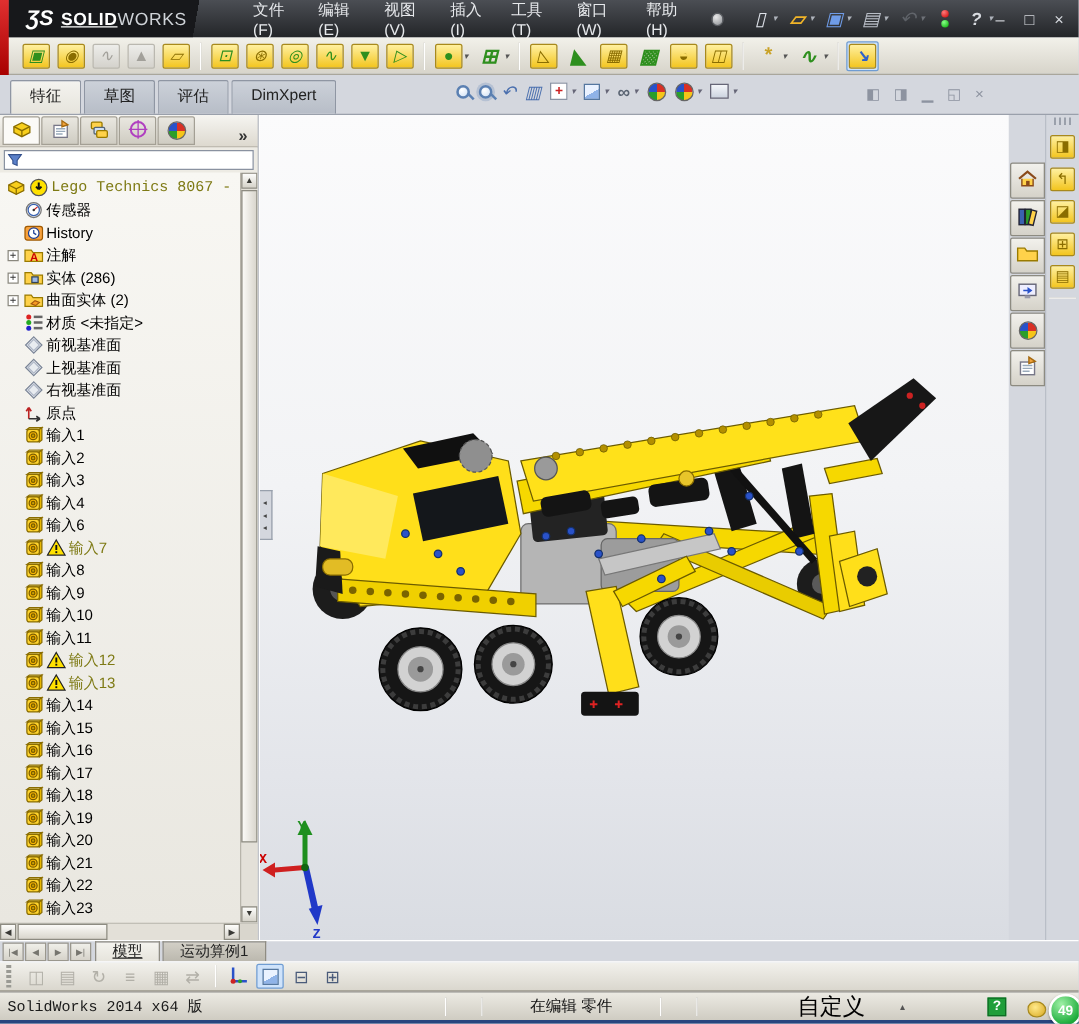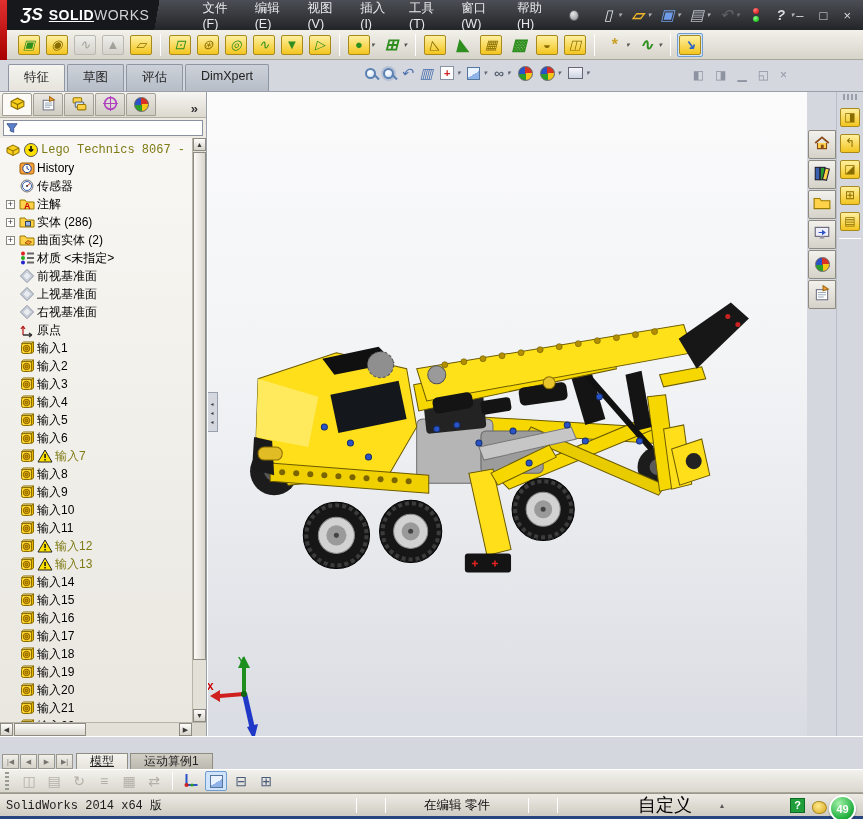--- a/index.html
+++ b/index.html
@@ -112,21 +112,21 @@
   .tp { width:29px; display:flex; flex-direction:column; margin-top:38px; align-items:flex-end; }
   .tpbtn { width:28px; height:29px; background:linear-gradient(#f2f1ec,#d5d2c9); border:1px solid #8d8b81; display:flex; align-items:center; justify-content:center; margin-bottom:1px; border-radius:2px 0 0 2px; }
   .tpbtn svg { width:18px; height:18px; }
   .rt { width:27px; border-left:1px solid #b9bec7; display:flex; flex-direction:column; align-items:center; padding-top:2px; }
   .rgrip { width:14px; height:6px; background:repeating-linear-gradient(90deg,#9aa0ab 0 2px,transparent 2px 4px); margin-bottom:4px; }
   .rbtn { width:24px; height:26px; display:flex; align-items:center; justify-content:center; }
   .rbtn .yic { width:20px; height:19px; display:flex; align-items:center; justify-content:center; background:linear-gradient(#fff0a0,#f3c51f); border:1px solid #a8891c; color:#8a6d00; font-size:12px; border-radius:2px; }
   .rsep { width:22px; height:1px; background:#a5a298; border-bottom:1px solid #fff; margin-top:4px; }
 
   
-  .docbar { height:33px; flex:none; background:#d4d7de; display:flex; align-items:flex-end; border-top:1px solid #fff; }
+  .docbar { height:17px; flex:none; background:#d4d7de; display:flex; align-items:flex-end; border-top:1px solid #fff; }
   .nvb { width:17px; height:15px; background:linear-gradient(#f0efe9,#d6d3ca); border:1px solid #9a978d; display:flex; align-items:center; justify-content:center; font-size:7px; color:#76756f; margin-right:1px; }
   .dtab { font-size:12px; padding:0 13px; display:flex; align-items:center; background:linear-gradient(#d2cfc6,#bbb8ae); border:1px solid #8f8c82; border-bottom:none; margin-left:2px; height:16px; color:#222; }
   .dtab.active { background:linear-gradient(#f4f3ee,#e6e4dc); text-decoration:underline; }
 
   
   .motionbar { height:24px; flex:none; background:linear-gradient(#f2f1ec,#dad7ce); border-top:1px solid #fff; border-bottom:1px solid #a9a69b; display:flex; align-items:center; padding-left:5px; gap:3px; }
   .mgrip { width:4px; height:18px; background:repeating-linear-gradient(#9a9a94 0 2px,transparent 2px 4px); margin-right:6px; }
   .mbicon { width:22px; height:20px; display:flex; align-items:center; justify-content:center; font-size:14px; color:#4a5b7a; }
   .mbicon.dis { color:#b2b0a8; }
   .mbicon.pressedbox { border:1px solid #6f9cd2; background:#cfe3fb; border-radius:2px; }
@@ -135,21 +135,21 @@
 
   
   .statusbar { height:26px; flex:none; background:linear-gradient(#eceae3,#cfccc2); border-top:1px solid #9a978d; border-bottom:3px solid #27457e; display:flex; align-items:center; padding:0 6px; position:relative;gap:24px; }
   .sbleft { font-family:"Liberation Mono",monospace; font-size:12px; color:#1a1a1a; }
   .spacer { flex:1; }
   .sbsep { width:1px; height:15px; background:#98958b; border-right:1px solid #fff; margin:0 2px; }
   .sbcell { padding:0 12px; font-size:12.5px; color:#111; }
   .gap30 { width:30px; } .gap18 { width:14px; }
   .carup { font-size:8px; color:#555; margin:0 4px; }
   .helpbox { width:15px; height:15px; background:#1f9e3a; border:1px solid #0e6b24; color:#fff; font-weight:bold; font-size:11px; display:flex; align-items:center; justify-content:center; margin-right:52px; }
-  .badge-wrap { position:absolute; right:10px; bottom:-2px; width:46px; height:28px; }
+  .badge-wrap { position:absolute; right:0; bottom:-2px; width:46px; height:28px; }
   .paw { position:absolute; right:26px; bottom:4px; width:15px; height:13px; background:radial-gradient(circle at 40% 35%,#ffe98a,#d8a820); border-radius:45% 55% 50% 50%; border:1px solid #a8891c; }
   .badge { position:absolute; right:-3px; bottom:-4px; width:27px; height:27px; border-radius:50%; background:radial-gradient(circle at 35% 28%,#9ff0a6,#1fae3d 70%,#0e7d28); border:2px solid #fff; color:#fff; font-weight:bold; font-size:11px; display:flex; align-items:center; justify-content:center; box-shadow:0 1px 2px rgba(0,0,0,.4); }
 </style>
 </head>
 <body>
 
 <div id="app">
   <div class="red-stripe"></div>
 
   <header class="titlebar">
@@ -390,38 +390,38 @@
                   <circle cx="8" cy="8" r="6.5" fill="#ffe100" stroke="#555"></circle>
                   <path d="M8 4v5M8 9.5L5.8 7.3M8 9.5l2.2-2.2" stroke="#111" fill="none" stroke-width="1.6"></path>
                 </svg>
               </span>
               <span class="tlabel olive">Lego Technics 8067 - cr</span>
             </div>
             <div class="trow">
               <span class="plusspacer"></span>
               <span class="ticon">
                 <svg viewBox="0 0 16 16">
-                  <rect x="1" y="3" width="14" height="11" rx="2" fill="#f7a13c" stroke="#a05a00"></rect>
-                  <circle cx="8" cy="8.5" r="4.2" fill="#fff" stroke="#1c3f94"></circle>
-                  <path d="M8 6v2.5l2 1.2" stroke="#1c3f94" fill="none"></path>
-                </svg>
-              </span>
-              <span class="tlabel">History</span>
-            </div>
-            <div class="trow">
-              <span class="plusspacer"></span>
-              <span class="ticon">
-                <svg viewBox="0 0 16 16">
                   <circle cx="8" cy="8" r="6" fill="#e8e8e8" stroke="#777"></circle>
                   <circle cx="8" cy="8" r="4.5" fill="#fff" stroke="#3a62b0"></circle>
                   <path d="M8 8l3-2.5" stroke="#c22"></path>
                   <circle cx="8" cy="8" r="1" fill="#333"></circle>
                 </svg>
               </span>
               <span class="tlabel">传感器</span>
+            </div>
+            <div class="trow">
+              <span class="plusspacer"></span>
+              <span class="ticon">
+                <svg viewBox="0 0 16 16">
+                  <rect x="1" y="3" width="14" height="11" rx="2" fill="#f7a13c" stroke="#a05a00"></rect>
+                  <circle cx="8" cy="8.5" r="4.2" fill="#fff" stroke="#1c3f94"></circle>
+                  <path d="M8 6v2.5l2 1.2" stroke="#1c3f94" fill="none"></path>
+                </svg>
+              </span>
+              <span class="tlabel">History</span>
             </div>
             <div class="trow">
               <span class="plusbox">+</span>
               <span class="ticon">
                 <svg viewBox="0 0 16 16">
                   <path d="M1 13V4h5l1.5 2H15v7z" fill="#ffd24a" stroke="#9a7b00"></path>
                   <text x="5" y="12.5" font-size="9" font-weight="bold" fill="#c00">A</text>
                 </svg>
               </span>
               <span class="tlabel">注解</span>
@@ -544,33 +544,20 @@
               <span class="ticon">
                 <svg viewBox="0 0 16 16">
                   <path d="M2.5 3.5l2-1.5h10l-2 1.5z" fill="#fff0a0" stroke="#8a6d00"></path>
                   <path d="M12.5 3.5l2-1.5v10l-2 1.5z" fill="#e8b800" stroke="#8a6d00"></path>
                   <rect x="2.5" y="3.5" width="10" height="10" rx="2" fill="#ffd42e" stroke="#8a6d00"></rect>
                   <circle cx="7.5" cy="8.5" r="3.2" fill="#f7b500" stroke="#7a5c00"></circle>
                   <circle cx="7.5" cy="8.5" r="1.4" fill="#caa000" stroke="#7a5c00"></circle>
                 </svg>
               </span>
               <span class="tlabel">输入4</span>
-            </div>
-            <div class="trow">
-              <span class="plusspacer"></span>
-              <span class="ticon">
-                <svg viewBox="0 0 16 16">
-                  <path d="M2.5 3.5l2-1.5h10l-2 1.5z" fill="#fff0a0" stroke="#8a6d00"></path>
-                  <path d="M12.5 3.5l2-1.5v10l-2 1.5z" fill="#e8b800" stroke="#8a6d00"></path>
-                  <rect x="2.5" y="3.5" width="10" height="10" rx="2" fill="#ffd42e" stroke="#8a6d00"></rect>
-                  <circle cx="7.5" cy="8.5" r="3.2" fill="#f7b500" stroke="#7a5c00"></circle>
-                  <circle cx="7.5" cy="8.5" r="1.4" fill="#caa000" stroke="#7a5c00"></circle>
-                </svg>
-              </span>
-              <span class="tlabel">输入5</span>
             </div>
             <div class="trow">
               <span class="plusspacer"></span>
               <span class="ticon">
                 <svg viewBox="0 0 16 16">
                   <path d="M2.5 3.5l2-1.5h10l-2 1.5z" fill="#fff0a0" stroke="#8a6d00"></path>
                   <path d="M12.5 3.5l2-1.5v10l-2 1.5z" fill="#e8b800" stroke="#8a6d00"></path>
                   <rect x="2.5" y="3.5" width="10" height="10" rx="2" fill="#ffd42e" stroke="#8a6d00"></rect>
                   <circle cx="7.5" cy="8.5" r="3.2" fill="#f7b500" stroke="#7a5c00"></circle>
                   <circle cx="7.5" cy="8.5" r="1.4" fill="#caa000" stroke="#7a5c00"></circle>

